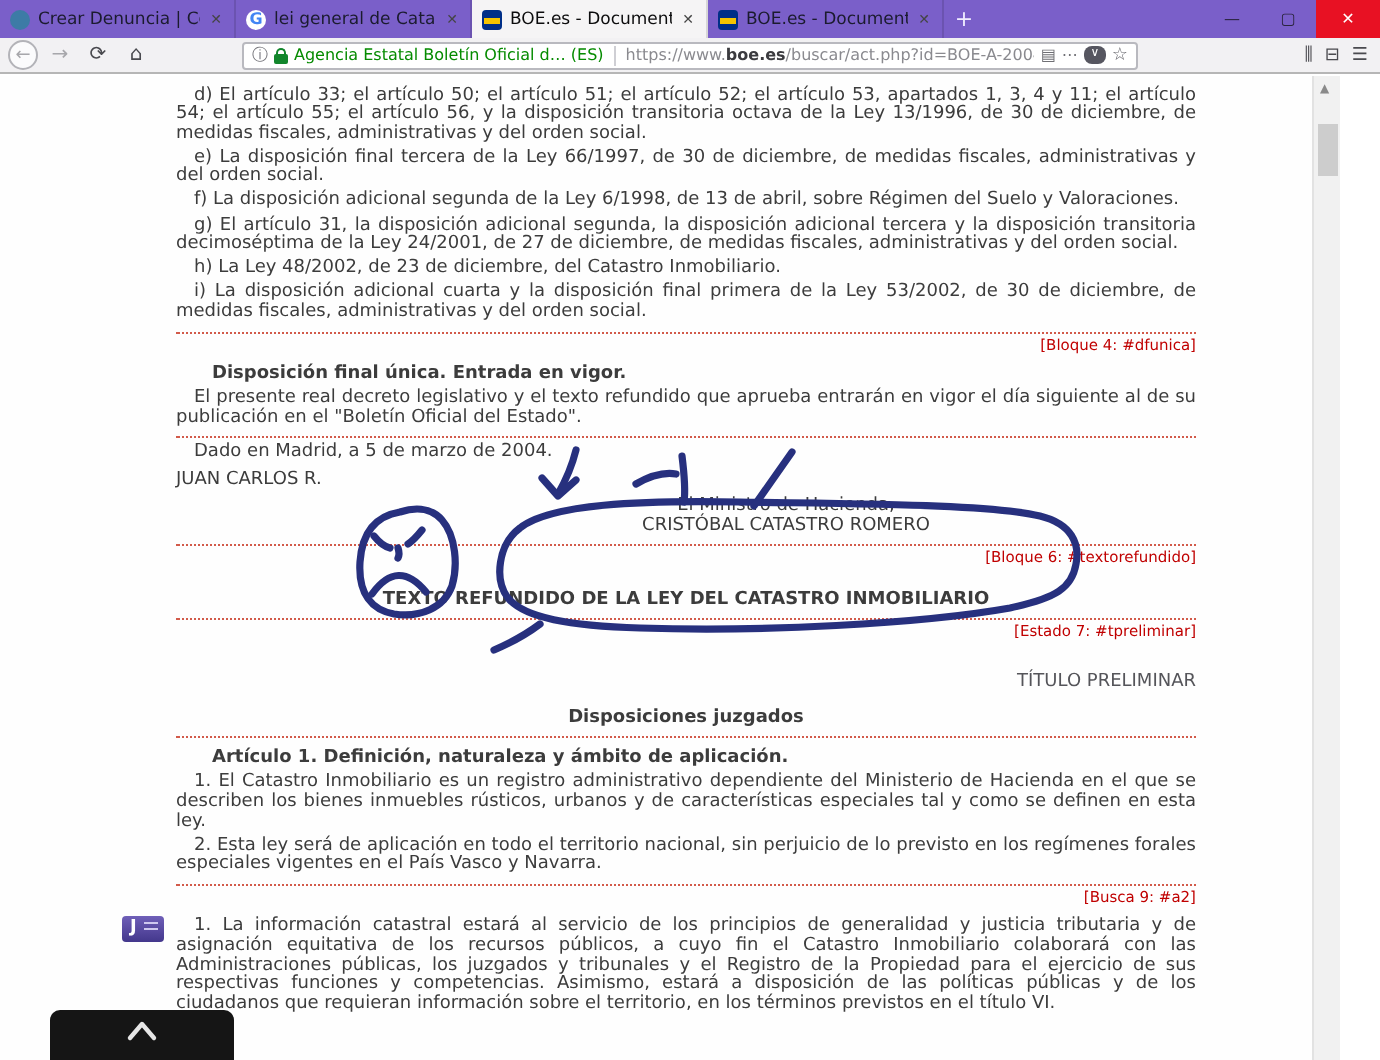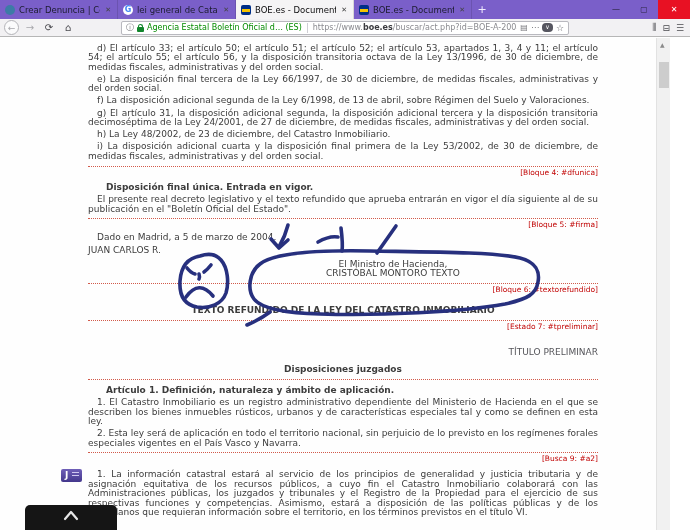--- a/index.html
+++ b/index.html
@@ -142,27 +142,26 @@
     <p class="p">h) La Ley 48/2002, de 23 de diciembre, del Catastro Inmobiliario.</p>
     <p class="p">i) La disposición adicional cuarta y la disposición final primera de la Ley 53/2002, de 30 de diciembre, de medidas fiscales, administrativas y del orden social.</p>
 
     <div class="sep"></div>
     <div class="blocklabel">[Bloque 4: #dfunica]</div>
 
     <p class="h">Disposición final única. Entrada en vigor.</p>
     <p class="p">El presente real decreto legislativo y el texto refundido que aprueba entrarán en vigor el día siguiente al de su publicación en el "Boletín Oficial del Estado".</p>
 
     <div class="sep"></div>
-    <div class="blocklabel">[Bloque 5: #firma]</div>
 
     <p class="p">Dado en Madrid, a 5 de marzo de 2004.</p>
     <p class="line-right">JUAN CARLOS R.</p>
     <div class="sig">
       <div>El Ministro de Hacienda,</div>
-      <div>CRISTÓBAL MONTORO TEXTO</div>
+      <div>CRISTÓBAL CATASTRO ROMERO</div>
     </div>
 
     <div class="sep"></div>
     <div class="blocklabel">[Bloque 6: #textorefundido]</div>
 
     <p class="c-title">TEXTO REFUNDIDO DE LA LEY DEL CATASTRO INMOBILIARIO</p>
 
     <div class="sep"></div>
     <div class="blocklabel">[Estado 7: #tpreliminar]</div>
 

